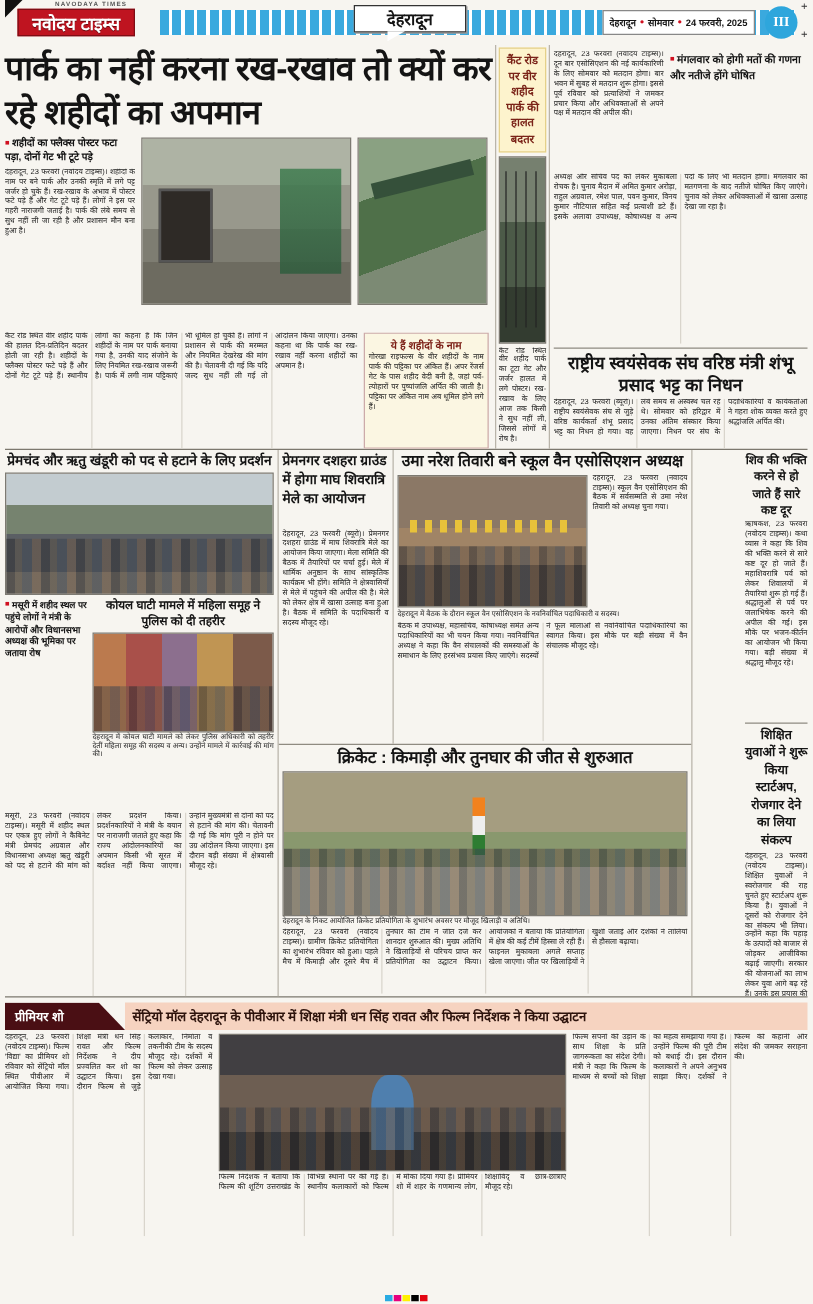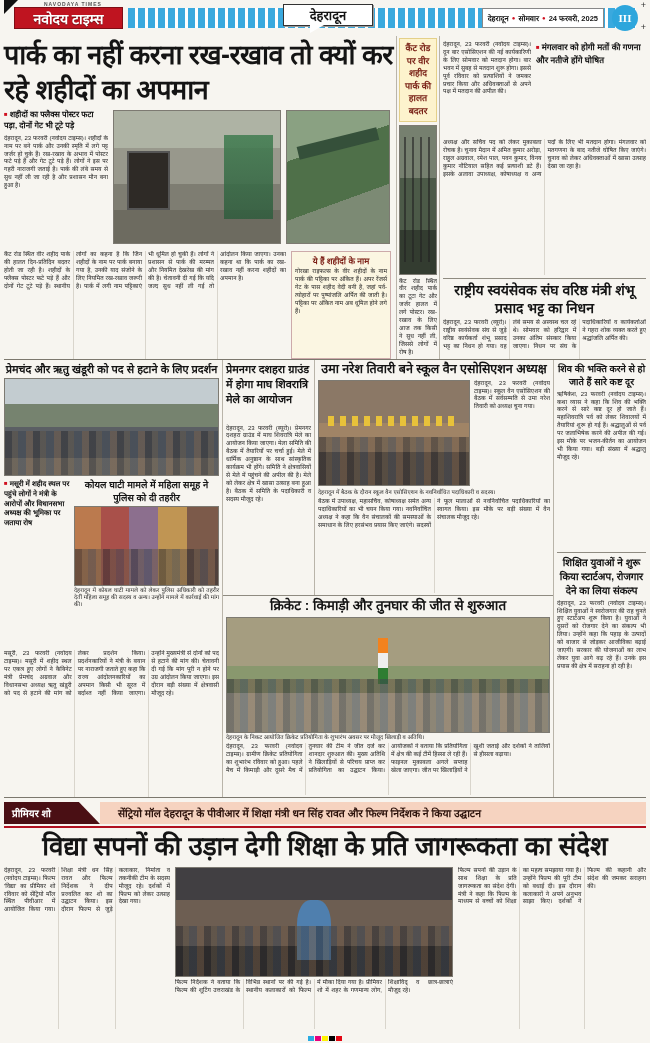--- a/index.html
+++ b/index.html
@@ -5,21 +5,21 @@
   * { margin:0; padding:0; box-sizing:border-box; }
   html,body { width:650px; height:1043px; }
   body { background:#f7f5f0; font-family:"Liberation Sans", sans-serif; color:#141414; overflow:hidden; }
   .page { position:relative; width:650px; height:1043px; padding:0 4px 2px 4px; background:#f7f5f0; }
 
   
   .masthead { position:relative; height:36px; }
   .corner-fold { position:absolute; left:0; top:0; width:0; height:0;
     border-top:14px solid #111; border-right:14px solid transparent; }
   .brand-small { position:absolute; left:40px; top:1px; font-size:5px; letter-spacing:1px; color:#555; font-weight:bold; }
-  .logo-box { position:absolute; left:10px; top:7px; width:109px; height:22px; background:#bf1420;
+  .logo-box { position:absolute; left:10px; top:7px; width:94px; height:22px; background:#bf1420;
     color:#fff; font-weight:bold; font-size:14px; display:flex; align-items:center; justify-content:center;
     border:1px solid #7e0d15; text-shadow:0 1px 0 #6d0a10; }
   .stripes { position:absolute; left:124px; right:10px; top:8px; height:20px;
     background:repeating-linear-gradient(90deg,#3aa9de 0 7px,#ffffff 7px 10px); }
   .city-banner { position:absolute; left:279px; top:4px; width:90px; height:22px; background:#fff;
     border:1px solid #333; display:flex; align-items:center; justify-content:center;
     font-weight:bold; font-size:13px; z-index:3; box-shadow:1px 1px 0 #999; }
   .city-banner:after { content:""; position:absolute; left:50%; bottom:-8px; margin-left:-18px;
     width:0; height:0; border-top:8px solid #fff; border-right:14px solid transparent; }
   .date-box { position:absolute; right:42px; top:8px; height:20px; background:#fff; border:1px solid #888;
@@ -62,21 +62,21 @@
     background:repeating-linear-gradient(90deg,#2c2c30 0 7px,#574f45 7px 13px,#3c4450 13px 21px,#6b5747 21px 28px); }
 
   
   .top-section { display:flex; height:324px; border-bottom:1px solid #7c786e; }
   .main-story { width:392px; padding:2px 3px 0 0; display:flex; flex-direction:column; }
   .main-head { font-size:27px; line-height:1.28; font-weight:bold; text-align:left; letter-spacing:-0.5px; }
   .main-row { display:flex; gap:5px; margin-top:3px; height:136px; }
   .main-leftcol { width:104px; }
   .main-row .p1 { width:168px; height:134px; }
   .main-row .p2 { width:104px; height:134px; }
-  .main-bottom { display:flex; gap:5px; margin-top:5px; flex:1; overflow:hidden; }
+  .main-bottom { display:flex; gap:5px; margin-top:20px; flex:1; overflow:hidden; }
   .main-body { width:282px; overflow:hidden; }
   .names-box { width:100px; background:#fbf6e2; border:1px solid #caa; padding:3px; overflow:hidden; }
   .names-title { font-weight:bold; font-size:8.5px; text-align:center; color:#7a1d14; margin-bottom:2px; }
 
   .cant-col { width:44px; padding:2px 2px; display:flex; flex-direction:column; gap:3px;
     border-left:1px solid #b9b4a9; border-right:1px solid #b9b4a9; }
   .cant-box { background:#fdf3cd; border:1px solid #e4d089; padding:3px 2px; text-align:center;
     font-weight:bold; font-size:9px; line-height:1.4; color:#7a2318; }
   .cant-photo { height:150px; }
 
@@ -111,33 +111,33 @@
   .van-row { display:flex; gap:4px; margin-top:2px; height:108px; }
   .van-photo { width:152px; height:106px; }
   .van-side { flex:1; overflow:hidden; }
   .van-bottom { flex:1; margin-top:2px; overflow:hidden; }
 
   .cricket-block { flex:1; padding:2px 3px; display:flex; flex-direction:column; overflow:hidden; }
   .cricket-head { font-size:13.5px; font-weight:bold; line-height:1.25; text-align:center; }
   .cricket-photo { height:116px; margin-top:2px; }
   .cricket-body { flex:1; margin-top:2px; overflow:hidden; }
 
-  .col-right { flex:1; padding:2px 0 0 3px; display:flex; flex-direction:column; }
+  .col-right { flex:1; padding:2px 0 0 3px; display:flex; flex-direction:column;margin-left:39px; }
   .shiv-head { font-size:9.5px; font-weight:bold; text-align:center; line-height:1.4; }
   .shiv-body { height:158px; overflow:hidden; margin-top:2px; }
   .startup-head { font-size:10px; font-weight:bold; text-align:center; line-height:1.4;
     border-top:1px solid #8f8b81; padding-top:3px; margin-top:3px; }
   .startup-body { flex:1; overflow:hidden; margin-top:2px; }
 
   
   .kicker-row { display:flex; align-items:stretch; height:22px; margin-top:4px; }
   .kicker-label { width:96px; background:#4a0f14; color:#fff; font-weight:bold; font-size:10px;
     display:flex; align-items:center; padding-left:8px;
     clip-path:polygon(0 0, 78% 0, 100% 100%, 0 100%); }
-  .kicker-strip { flex:1; background:#f6d3c0; display:flex; align-items:center; padding-left:18px;
+  .kicker-strip { flex:1; background:#f6d3c0; display:flex; align-items:center; padding-left:6px;
     font-weight:bold; font-size:10.5px; color:#2d130c; }
   .bottom-head { font-size:26px; font-weight:bold; text-align:center; line-height:1.3; margin-top:2px;
     border-top:2px solid #b01020; padding-top:2px; }
   .bottom-row { display:flex; gap:5px; margin-top:3px; height:162px; }
   .bottom-left { width:166px; overflow:hidden; }
   .bottom-center { width:278px; display:flex; flex-direction:column; }
   .premiere-photo { height:110px; }
   .bottom-center-text { flex:1; margin-top:2px; overflow:hidden; }
   .bottom-right { flex:1; overflow:hidden; }
   .color-marks { position:absolute; bottom:2px; left:50%; transform:translateX(-50%); display:flex; gap:1px; }
@@ -277,21 +277,20 @@
       <div class="startup-head">शिक्षित युवाओं ने शुरू किया स्टार्टअप, रोजगार देने का लिया संकल्प</div>
       <div class="startup-body tiny">देहरादून, 23 फरवरी (नवोदय टाइम्स)। शिक्षित युवाओं ने स्वरोजगार की राह चुनते हुए स्टार्टअप शुरू किया है। युवाओं ने दूसरों को रोजगार देने का संकल्प भी लिया। उन्होंने कहा कि पहाड़ के उत्पादों को बाजार से जोड़कर आजीविका बढ़ाई जाएगी। सरकार की योजनाओं का लाभ लेकर युवा आगे बढ़ रहे हैं। उनके इस प्रयास की क्षेत्र में सराहना हो रही है।</div>
     </div>
   </div>
 
   <div>
     <div class="kicker-row">
       <div class="kicker-label">प्रीमियर शो</div>
       <div class="kicker-strip">सेंट्रियो मॉल देहरादून के पीवीआर में  शिक्षा मंत्री धन सिंह रावत और फिल्म निर्देशक ने किया उद्घाटन</div>
     </div>
-    <div class="bottom-head">विद्या सपनों की उड़ान देगी शिक्षा के प्रति जागरूकता का संदेश</div>
     <div class="bottom-row">
       <div class="bottom-left tiny cols3">देहरादून, 23 फरवरी (नवोदय टाइम्स)। फिल्म 'विद्या' का प्रीमियर शो रविवार को सेंट्रियो मॉल स्थित पीवीआर में आयोजित किया गया। शिक्षा मंत्री धन सिंह रावत और फिल्म निर्देशक ने दीप प्रज्वलित कर शो का उद्घाटन किया। इस दौरान फिल्म से जुड़े कलाकार, निर्माता व तकनीकी टीम के सदस्य मौजूद रहे। दर्शकों में फिल्म को लेकर उत्साह देखा गया।</div>
       <div class="bottom-center">
         <div class="photo ph-premiere premiere-photo">
           <div class="blue"></div>
           <div class="crowd"></div>
         </div>
         <div class="bottom-center-text tiny cols4">फिल्म निर्देशक ने बताया कि फिल्म की शूटिंग उत्तराखंड के विभिन्न स्थानों पर की गई है। स्थानीय कलाकारों को फिल्म में मौका दिया गया है। प्रीमियर शो में शहर के गणमान्य लोग, शिक्षाविद् व छात्र-छात्राएं मौजूद रहे।</div>
       </div>
       <div class="bottom-right tiny cols3">फिल्म सपनों की उड़ान के साथ शिक्षा के प्रति जागरूकता का संदेश देगी। मंत्री ने कहा कि फिल्म के माध्यम से बच्चों को शिक्षा का महत्व समझाया गया है। उन्होंने फिल्म की पूरी टीम को बधाई दी। इस दौरान कलाकारों ने अपने अनुभव साझा किए। दर्शकों ने फिल्म की कहानी और संदेश की जमकर सराहना की।</div>

